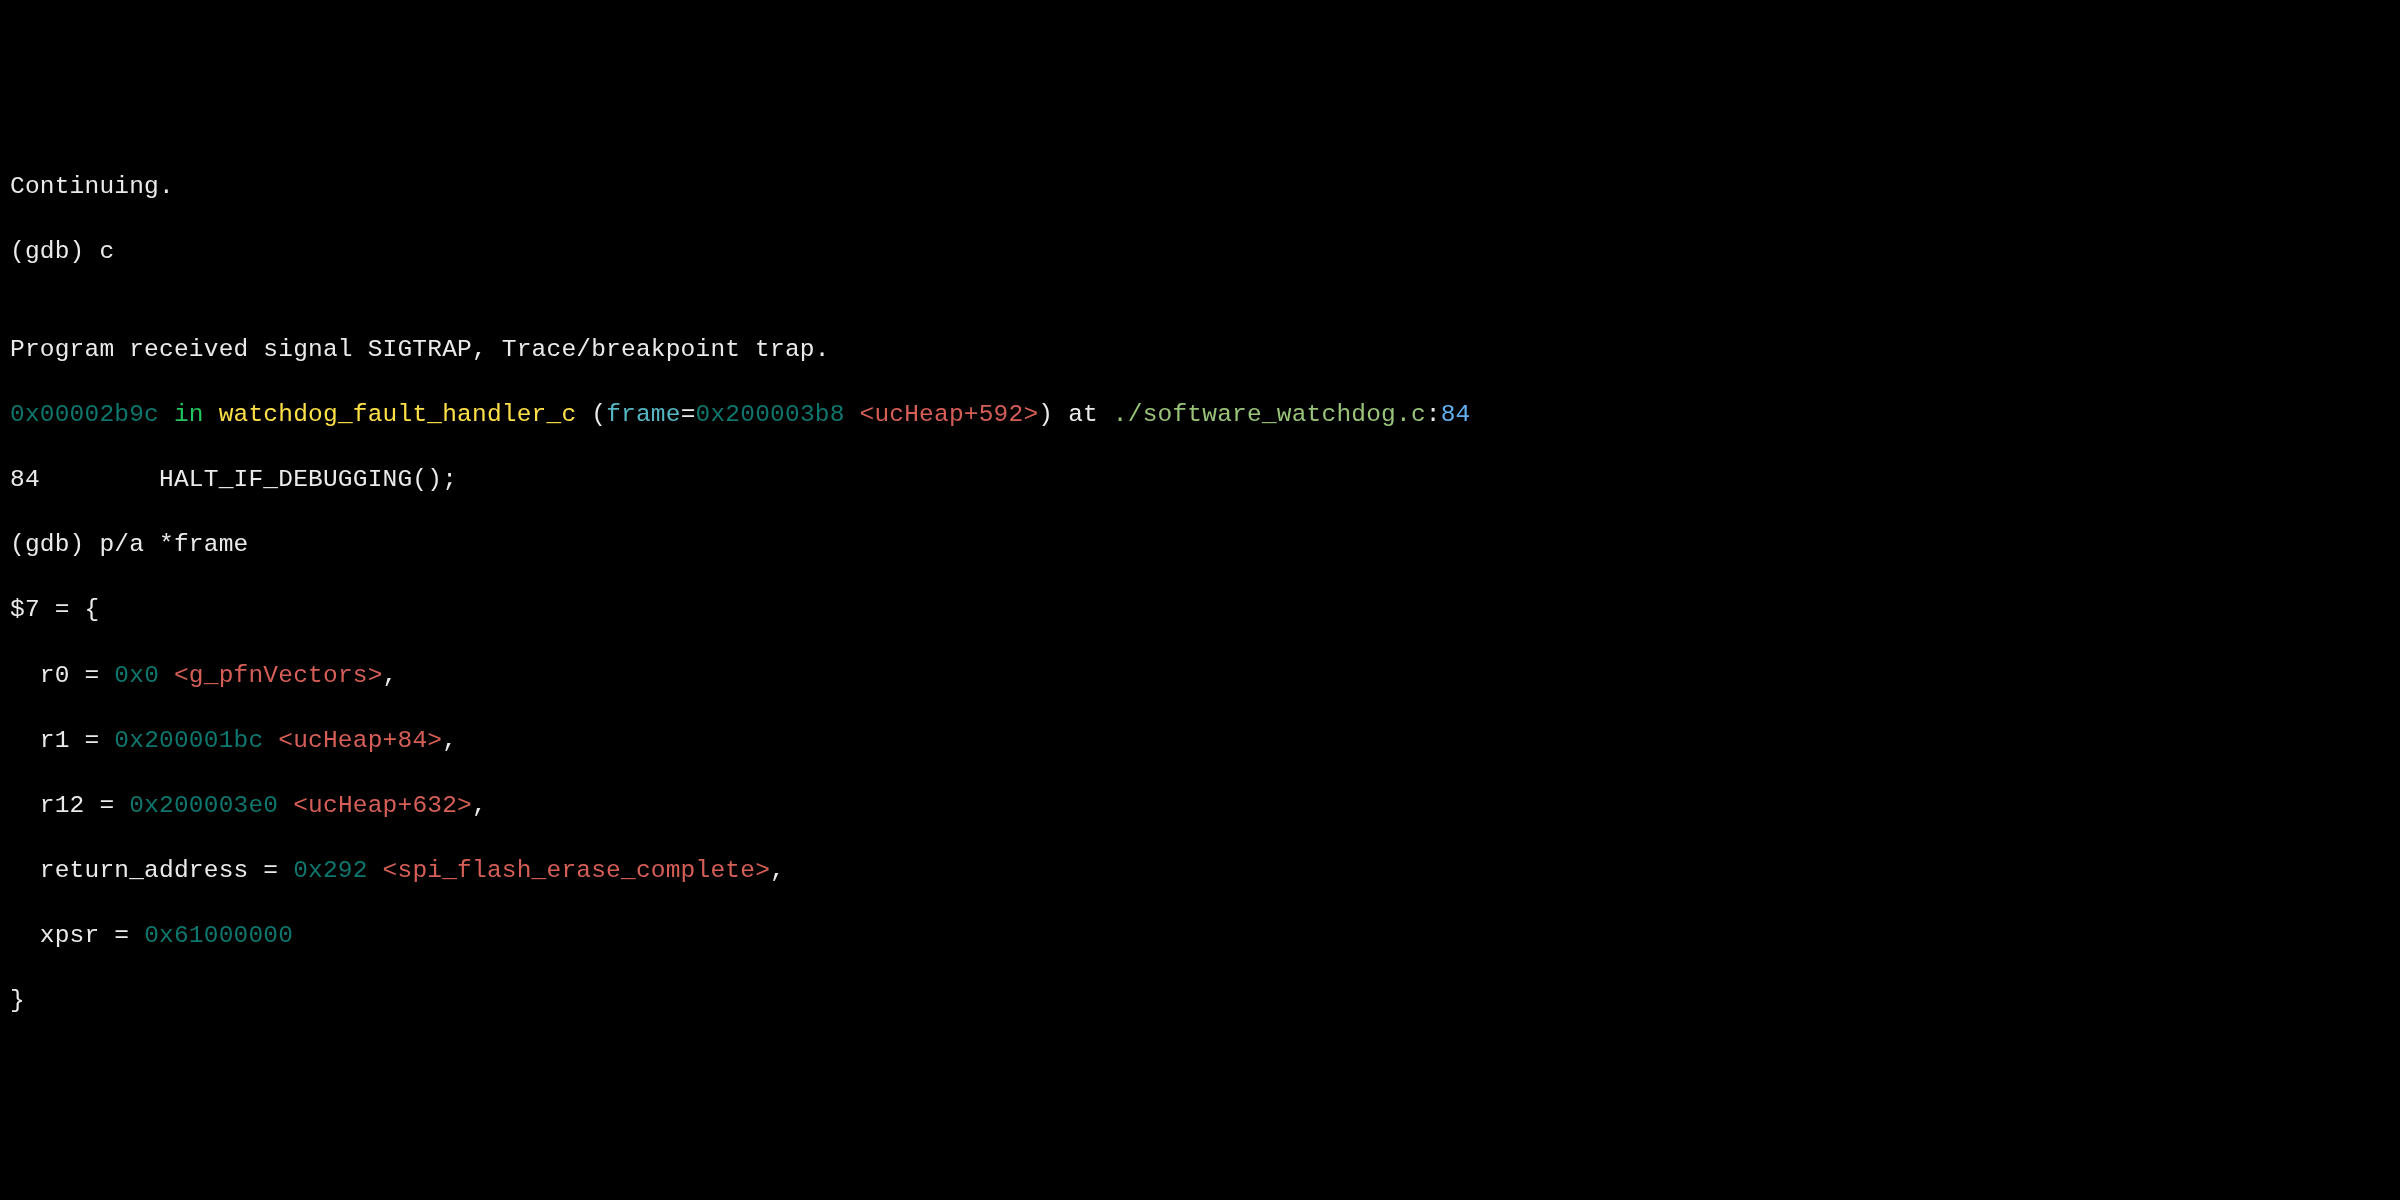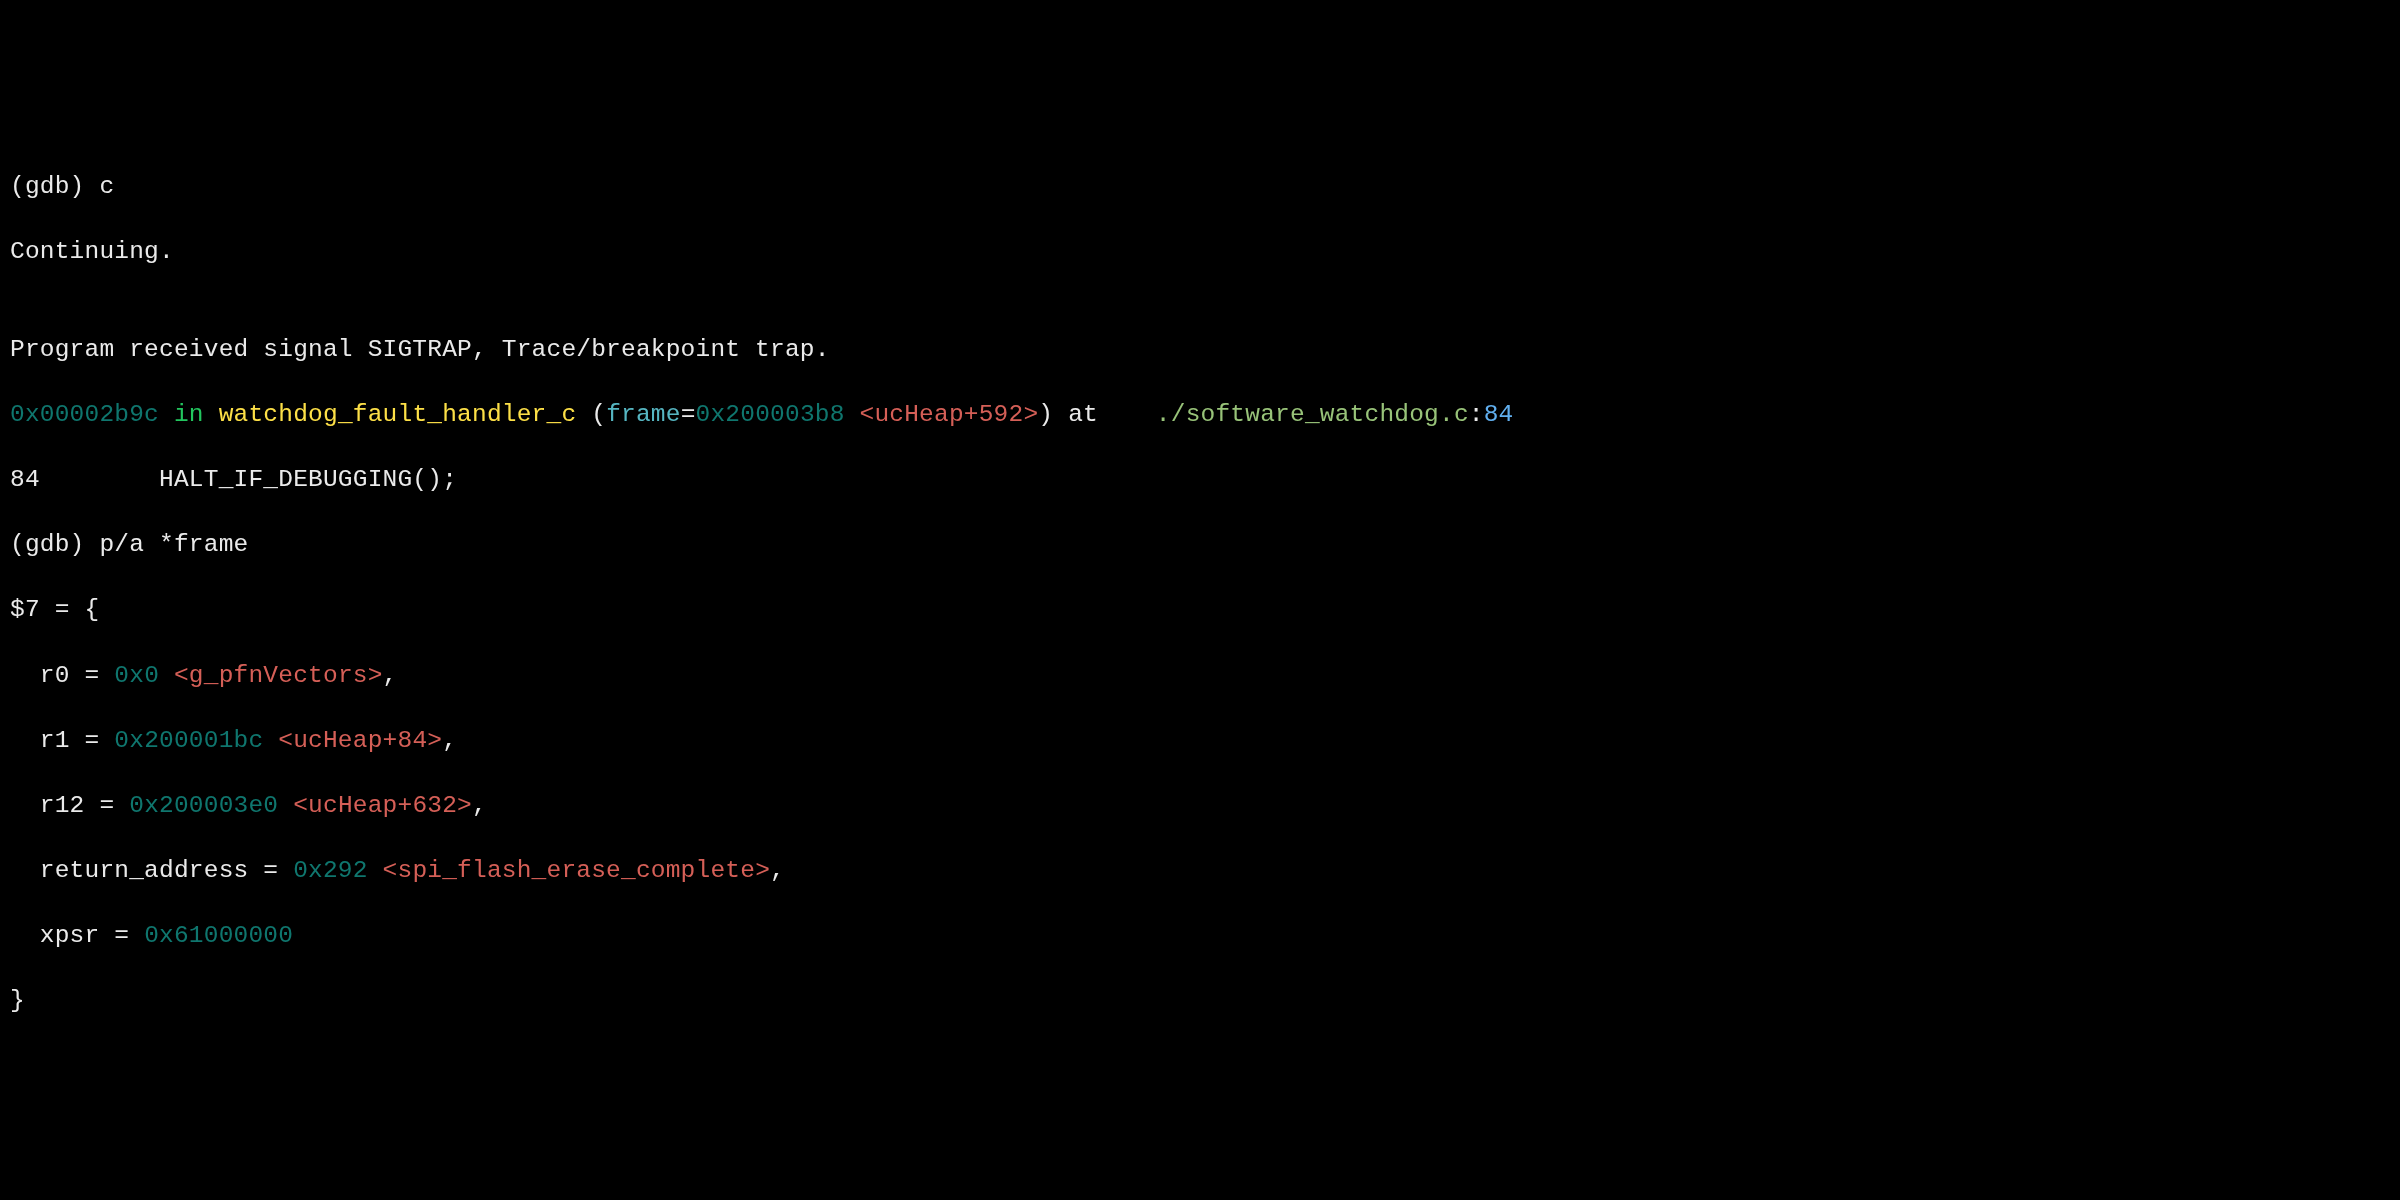--- a/index.html
+++ b/index.html
@@ -12,32 +12,32 @@
       padding: 8px 10px;
       white-space: pre;
       letter-spacing: 0.2px;
     }
     .keyword-red { color: #22c55e; }
     .func-yellow { color: #fde047; }
     .paren { color: #eaeaea; }
     .var-cyan { color: #56b6c2; }
     .hex-blue { color: #0f766e; }
     .angle-red { color: #d55f57; text-align: right; }
-    .path-green { color: #98c379; margin-left: 43px; }
+    .path-green { color: #98c379; }
     .num-blue { color: #61afef; }
     .line { display: block; }
   </style>
 </head>
 <body>
 
 
 
 <div>
+<span class="line">Continuing.</span>
 <span class="line"><span>(gdb) </span><span>c</span></span>
-<span class="line">Continuing.</span>
 <span class="line"></span>
 <span class="line">Program received signal SIGTRAP, Trace/breakpoint trap.</span>
 <span class="line"><span class="hex-blue">0x00002b9c</span><span class="keyword-red"> in </span><span class="func-yellow">watchdog_fault_handler_c</span><span> </span><span class="paren">(</span><span class="var-cyan">frame</span><span>=</span><span class="hex-blue">0x200003b8</span><span class="angle-red"> &lt;ucHeap+592&gt;</span><span class="paren">)</span><span> at </span><span class="path-green">./software_watchdog.c</span><span>:</span><span class="num-blue">84</span></span>
 <span class="line"><span>84</span><span>        HALT_IF_DEBUGGING();</span></span>
 <span class="line"><span>(gdb) </span><span>p/a *frame</span></span>
 <span class="line">$7 = {</span>
 <span class="line"><span>  r0 = </span><span class="hex-blue">0x0</span><span class="angle-red"> &lt;g_pfnVectors&gt;</span><span>,</span></span>
 <span class="line"><span>  r1 = </span><span class="hex-blue">0x200001bc</span><span class="angle-red"> &lt;ucHeap+84&gt;</span><span>,</span></span>
 <span class="line"><span>  r12 = </span><span class="hex-blue">0x200003e0</span><span class="angle-red"> &lt;ucHeap+632&gt;</span><span>,</span></span>
 <span class="line"><span>  return_address = </span><span class="hex-blue">0x292</span><span class="angle-red"> &lt;spi_flash_erase_complete&gt;</span><span>,</span></span>

